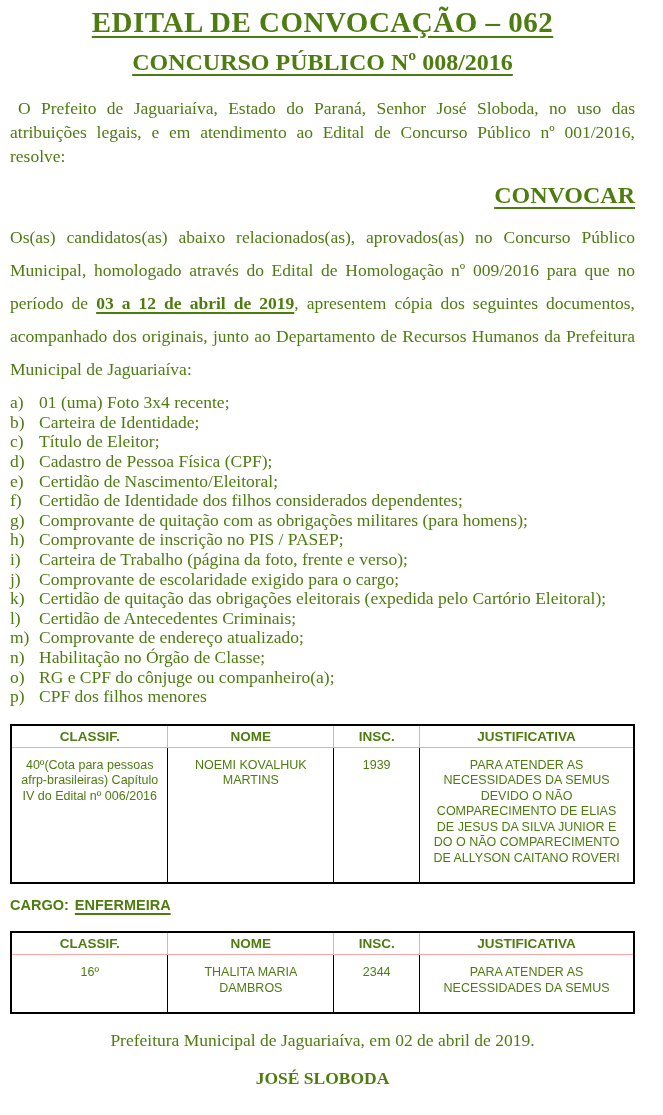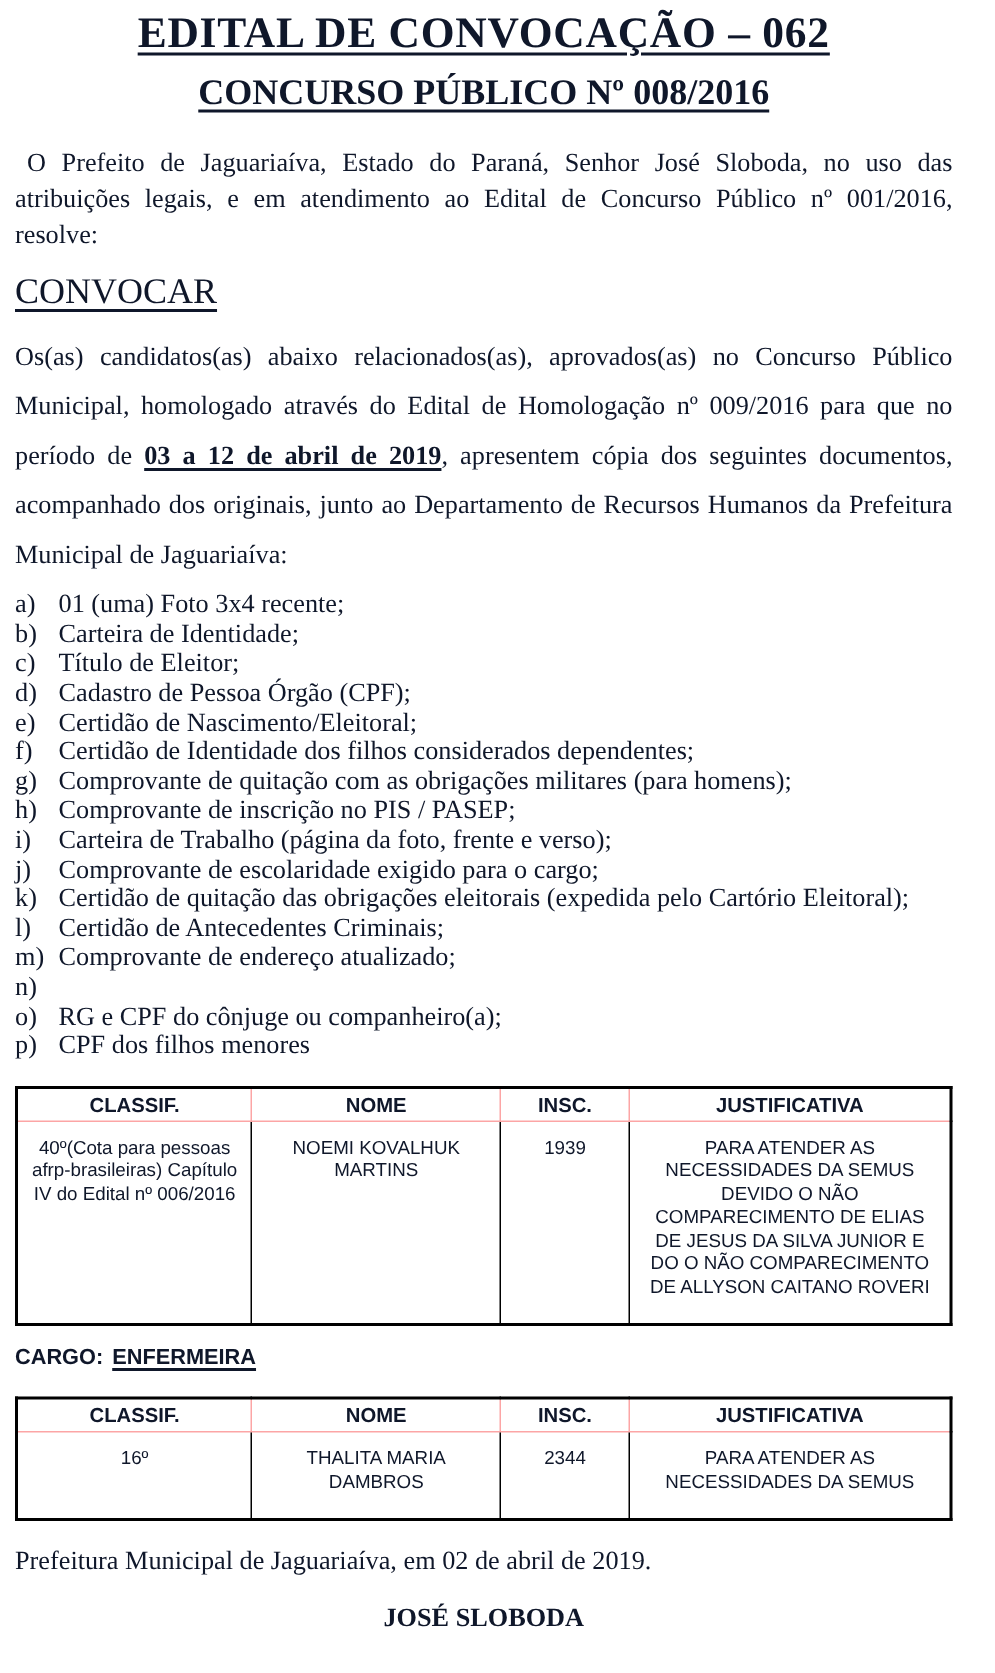--- a/index.html
+++ b/index.html
@@ -3,21 +3,21 @@
 <meta charset="utf-8">
 <style>
   html, body { margin: 0; padding: 0; background: #ffffff; }
   .page {
     position: relative;
     width: 663px;
     height: 1115px;
     box-sizing: border-box;
     padding: 2px 28px 0 10px;
     background: #ffffff;
-    color: #0f172a;
+    color: #4d7c0f;
     font-family: "Liberation Serif", serif;
     overflow: hidden;
   }
   .doc-title {
     text-align: center;
     font-size: 29px;
     font-weight: bold;
     margin: 2px 0 0 0;
     line-height: 1.25;
     letter-spacing: 0.5px;
@@ -31,23 +31,23 @@
   }
   .u2 { text-decoration: underline; text-decoration-thickness: 2px; text-underline-offset: 4px; }
   .intro-para {
     font-size: 17.5px;
     line-height: 24px;
     text-align: justify;
     text-indent: 8px;
     margin: 19px 0 0 0;
   }
   .convocar {
-    text-align: left;
+    text-align: right;
     font-size: 24px;
-    font-weight: normal;
+    font-weight: bold;
     margin: 12px 0 0 0;
     line-height: 1.25;
   }
   .convocation-para {
     font-size: 17.5px;
     line-height: 33px;
     text-align: justify;
     margin: 11px 0 0 0;
   }
   .bold-u { font-weight: bold; text-decoration: underline; text-decoration-thickness: 2px; text-underline-offset: 3px; }
@@ -90,20 +90,21 @@
   table.cargo-table td {
     border: 1px solid #000;
     font-size: 12.5px;
     line-height: 15.5px;
     text-align: center;
     vertical-align: top;
     padding: 10px 8px 16px 8px;
   }
   .mt14 { margin-top: 14px; }
   .date-line {
+    text-align: center;
     font-size: 17.5px;
     margin: 15px 0 16px 0;
     line-height: 22px;
   }
   .signature {
     text-align: center;
     font-size: 17.5px;
     line-height: 22px;
   }
   .signature.first { margin-top: 15px; }
@@ -132,21 +133,21 @@
     <li>
         <span class="marker">b)</span>
         <span>Carteira de Identidade;</span>
       </li>
     <li>
         <span class="marker">c)</span>
         <span>Título de Eleitor;</span>
       </li>
     <li>
         <span class="marker">d)</span>
-        <span>Cadastro de Pessoa Órgão (CPF);</span>
+        <span>Cadastro de Pessoa Física (CPF);</span>
       </li>
     <li>
         <span class="marker">e)</span>
         <span>Certidão de Nascimento/Eleitoral;</span>
       </li>
     <li>
         <span class="marker">f)</span>
         <span>Certidão de Identidade dos filhos considerados dependentes;</span>
       </li>
     <li>
@@ -172,20 +173,21 @@
     <li>
         <span class="marker">l)</span>
         <span>Certidão de Antecedentes Criminais;</span>
       </li>
     <li>
         <span class="marker">m)</span>
         <span>Comprovante de endereço atualizado;</span>
       </li>
     <li>
         <span class="marker">n)</span>
+        <span>Habilitação no Órgão de Classe;</span>
       </li>
     <li>
         <span class="marker">o)</span>
         <span>RG e CPF do cônjuge ou companheiro(a);</span>
       </li>
     <li>
         <span class="marker">p)</span>
         <span>CPF dos filhos menores</span>
       </li>
   </ol>

